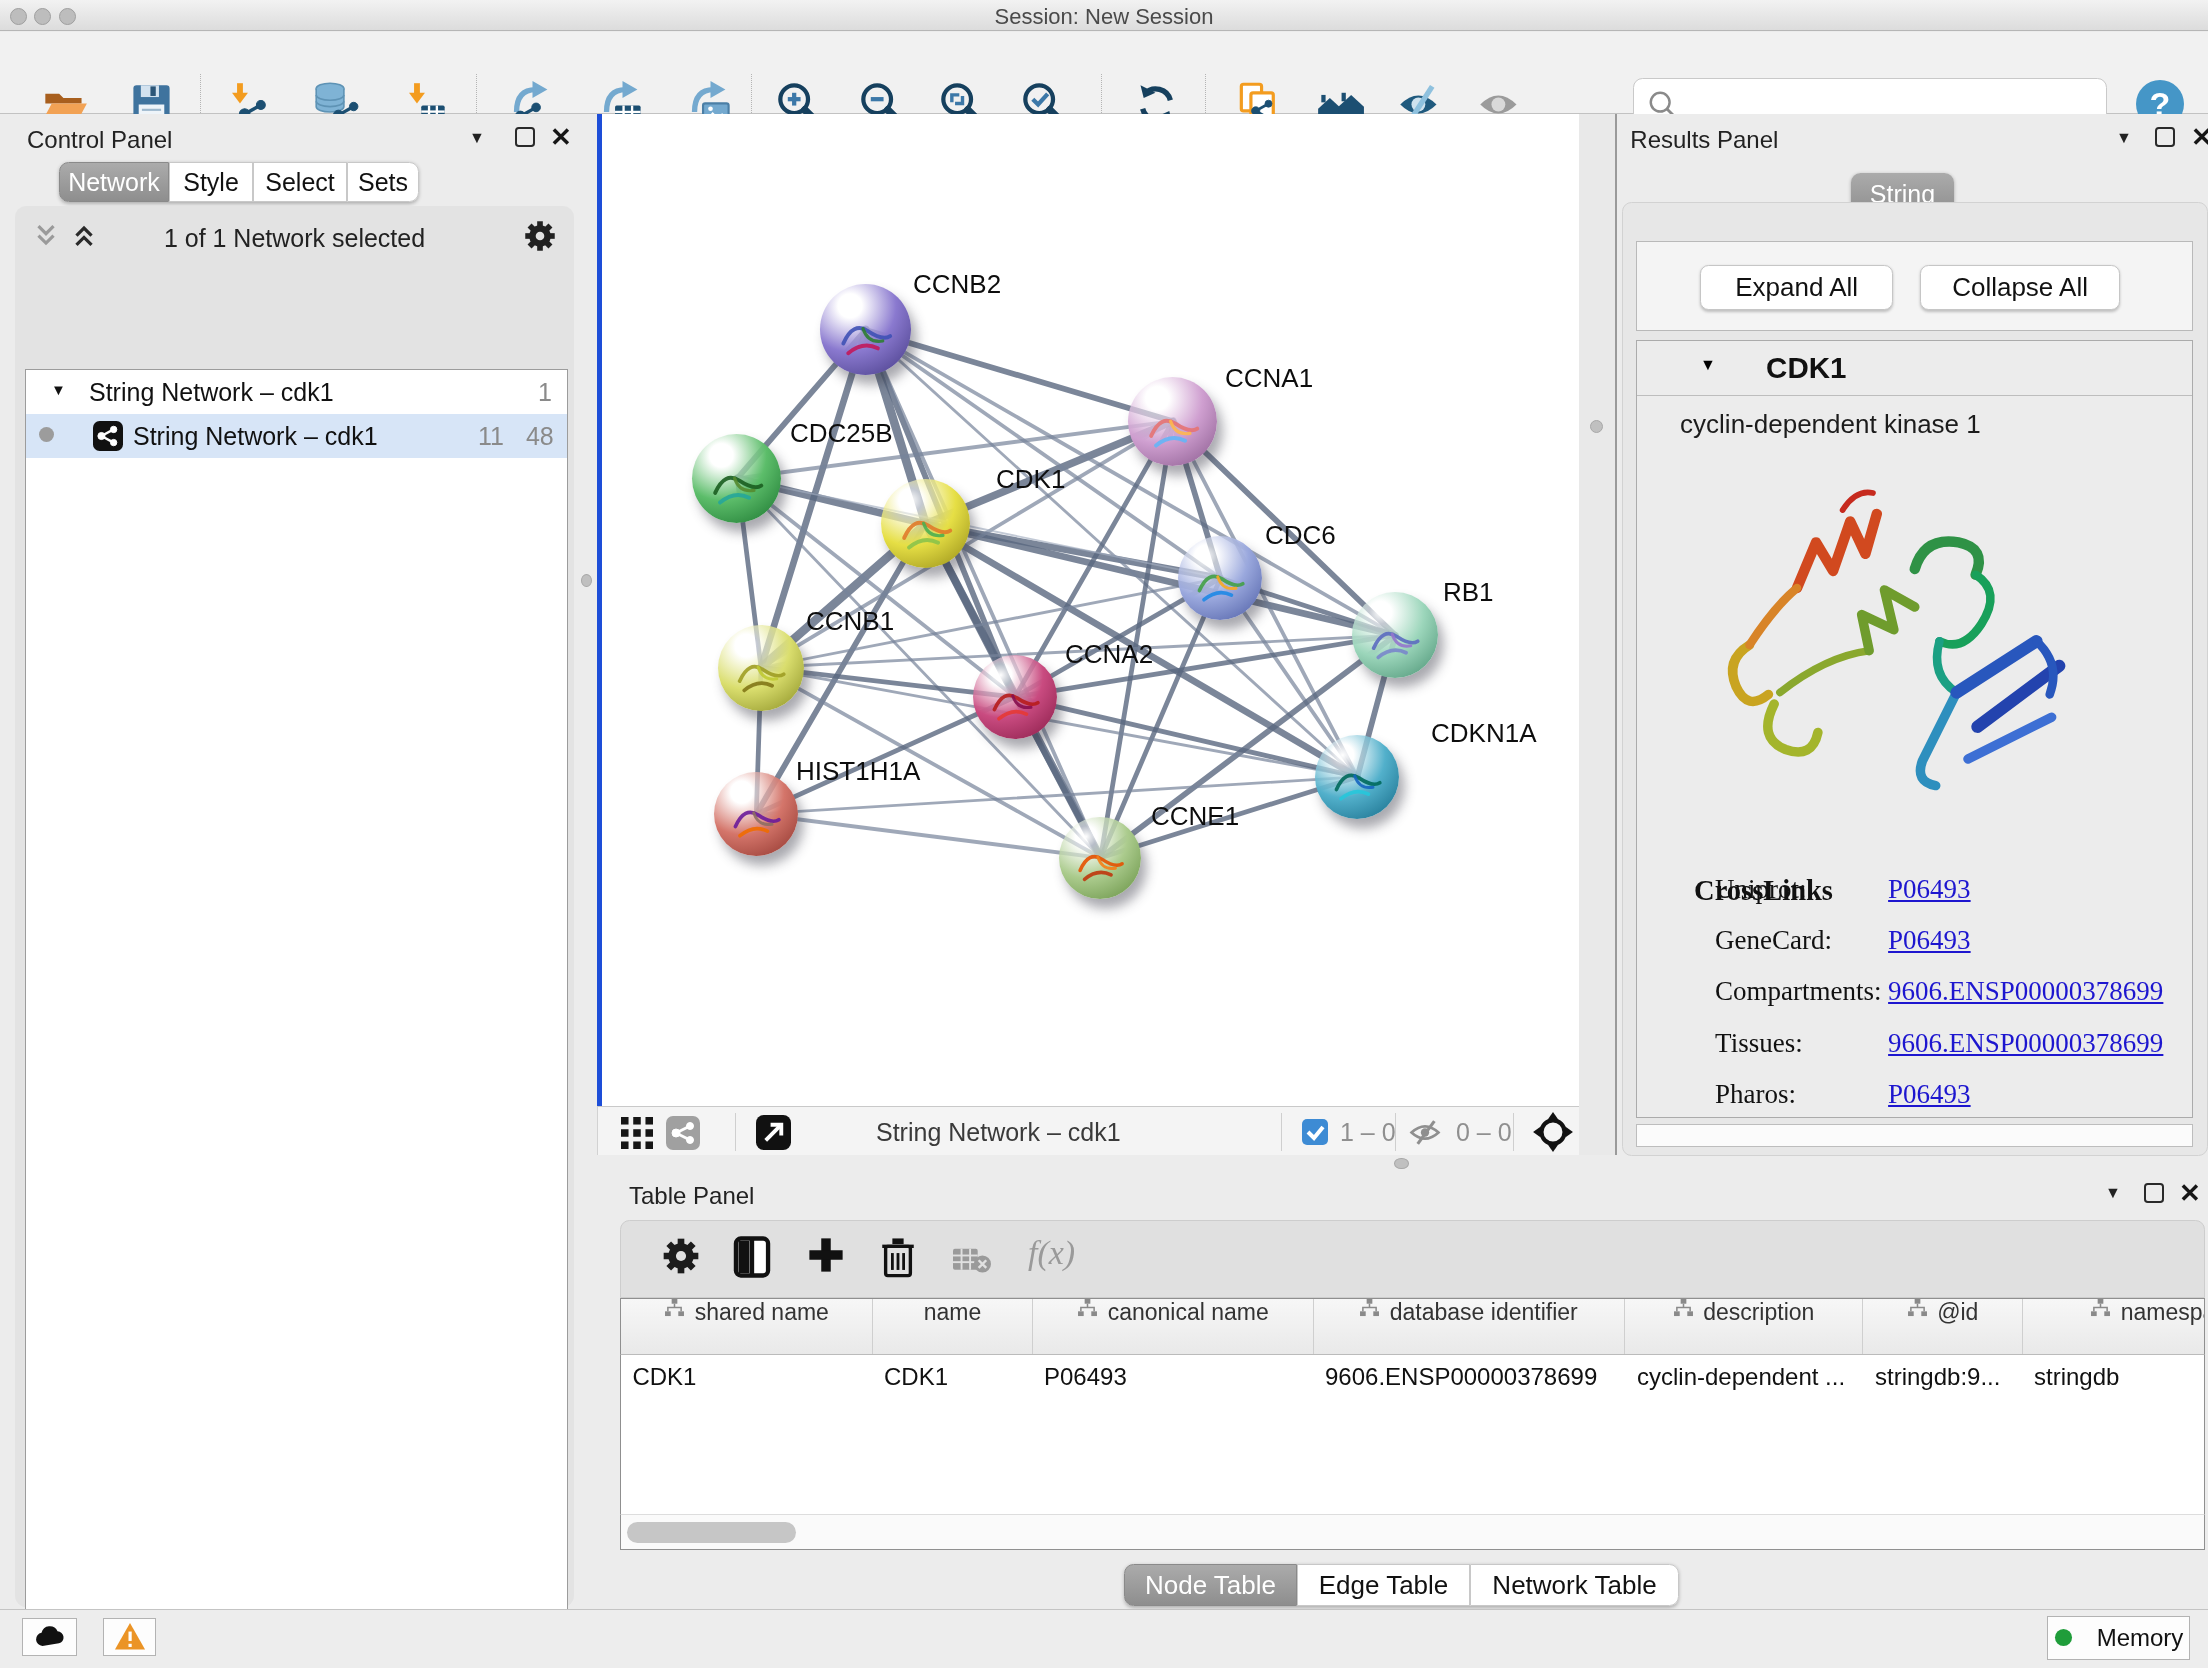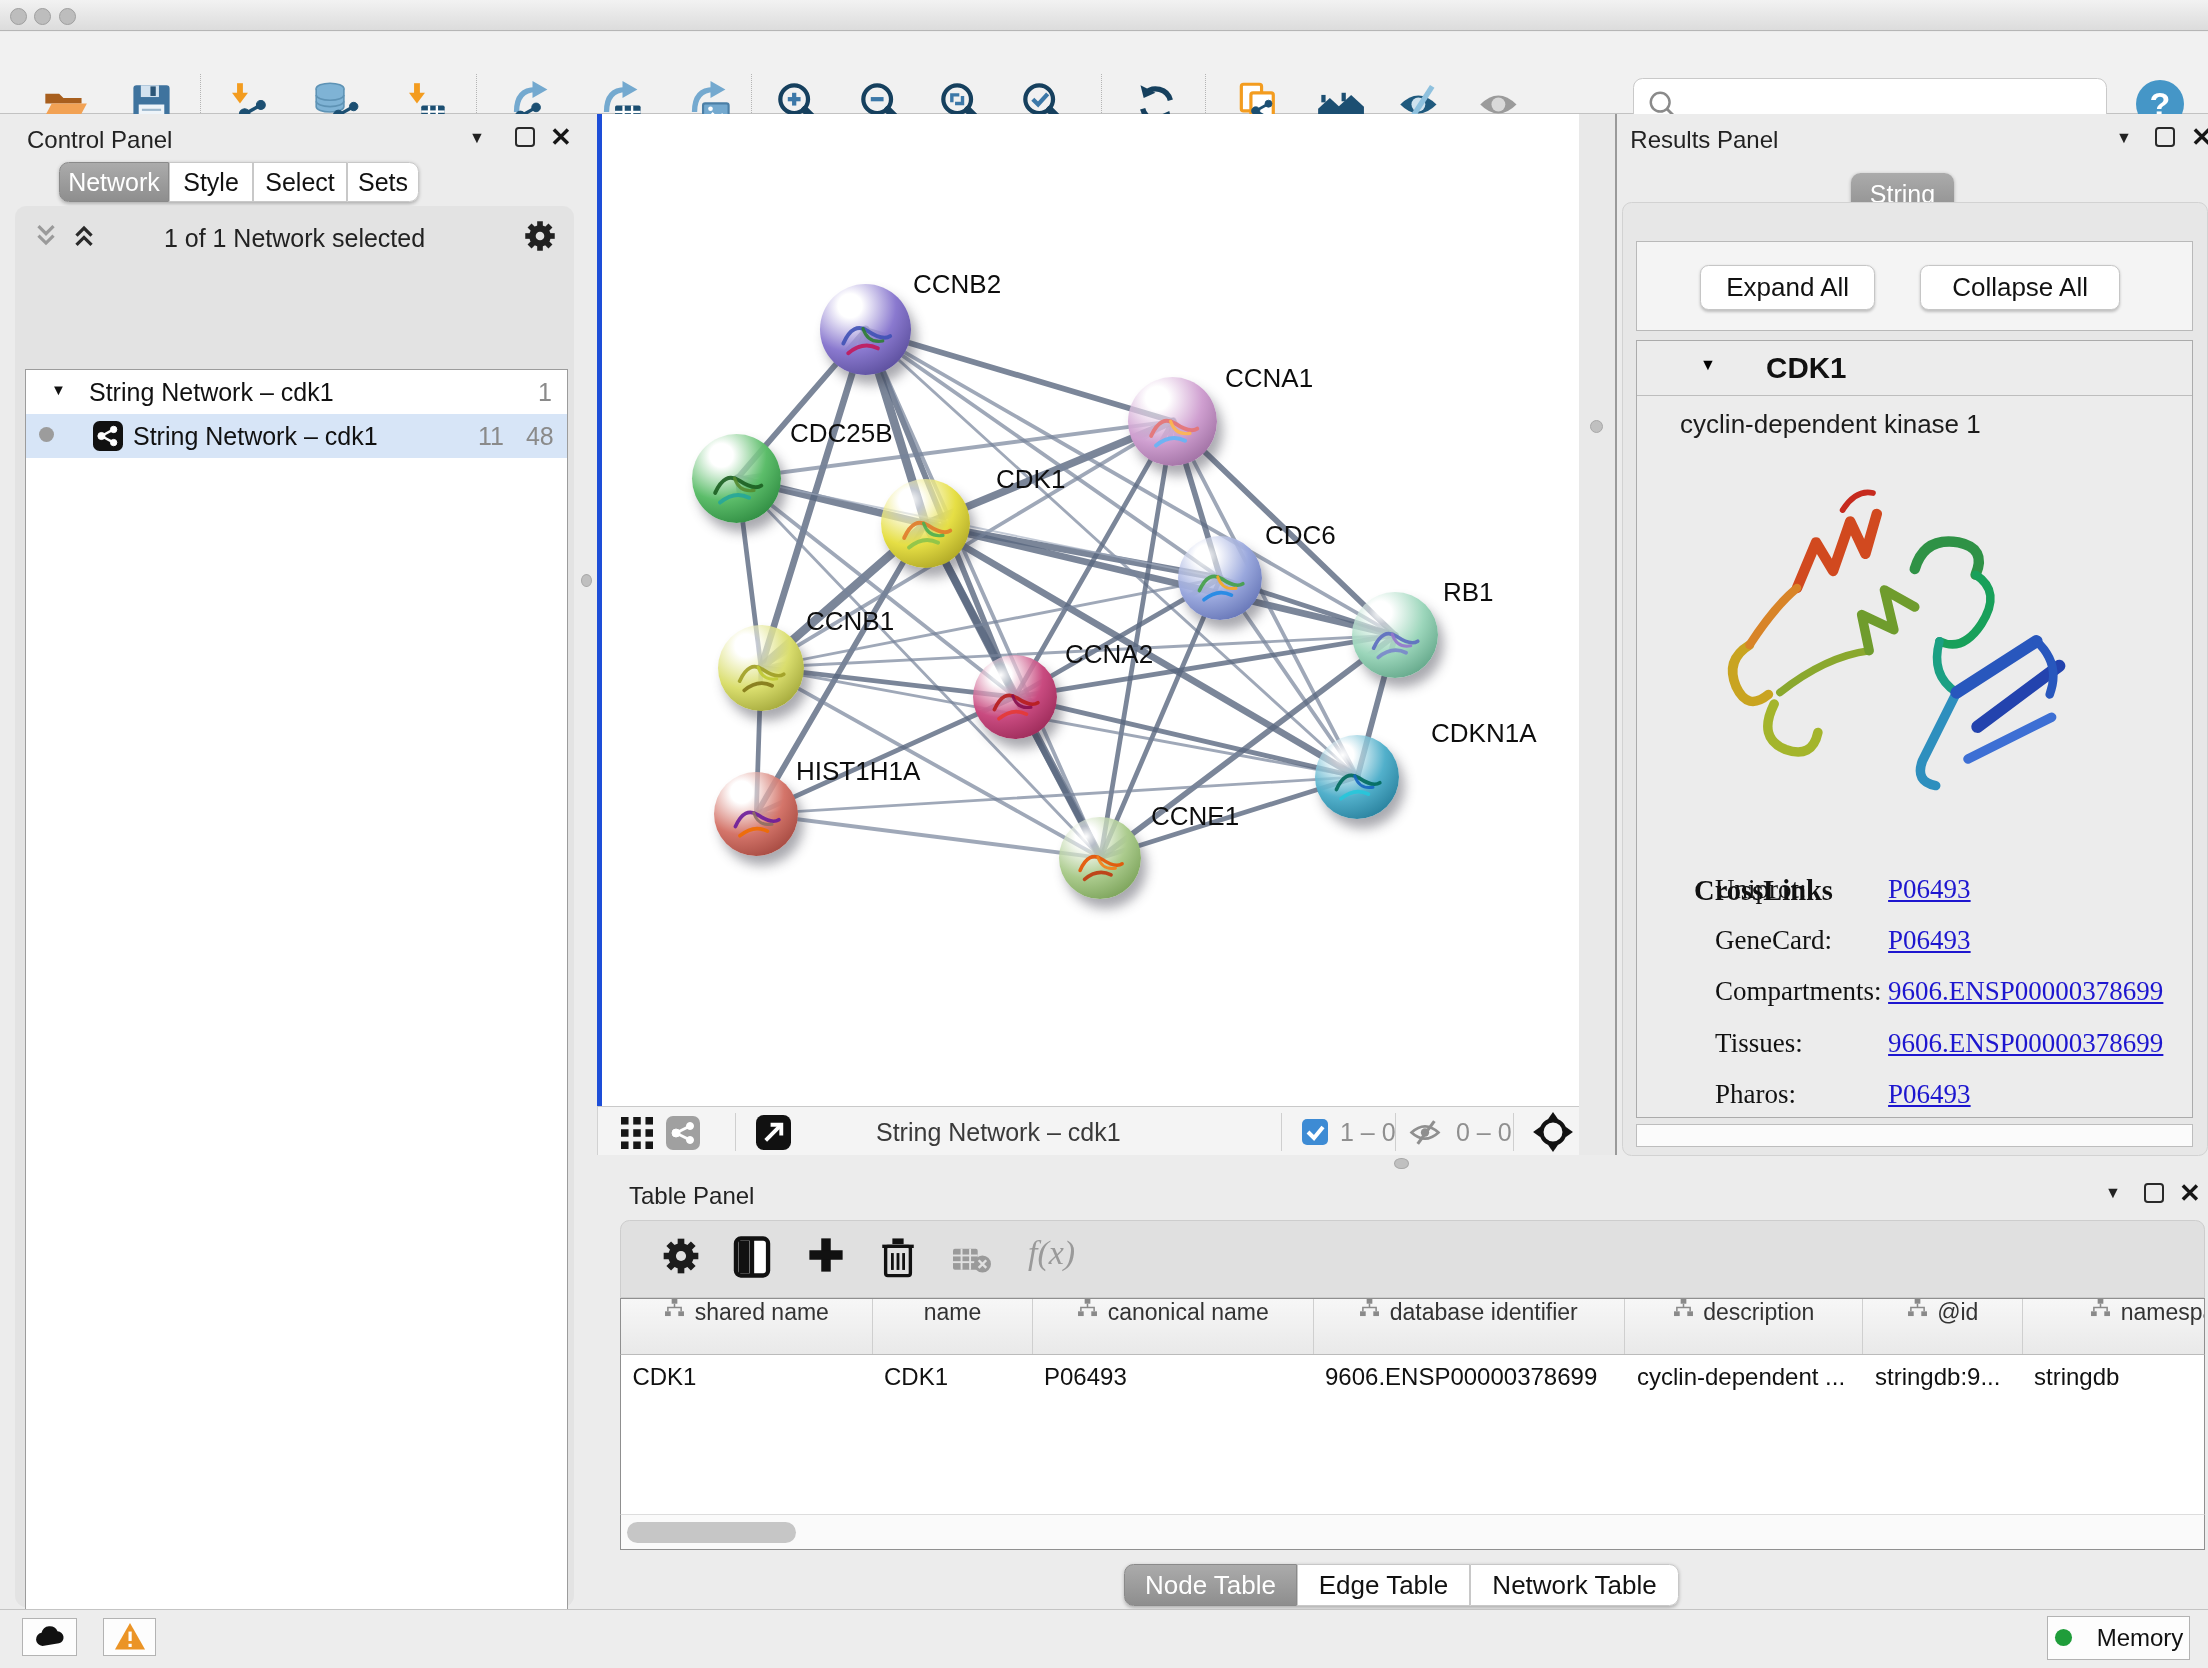--- a/index.html
+++ b/index.html
@@ -123,20 +123,21 @@
 </style>
 </head>
 <body>
 
 <div id="root">
 
   <div class="titlebar">
     <span class="tlight" style="left:9.5px"></span>
     <span class="tlight" style="left:34px"></span>
     <span class="tlight" style="left:59px"></span>
+    <div class="wintitle">Session: New Session</div>
   </div>
 
   <div class="toolbar" id="toolbar">
     <div class="searchbox" title="">
       <svg width="32" height="32" style="position:absolute;left:13.3px;top:9.5px" viewBox="0 0 34 34">
         <circle cx="14" cy="14" r="10" stroke="#8a8a8a" stroke-width="2.6" fill="none"></circle>
         <line x1="21" y1="21" x2="30" y2="30" stroke="#8a8a8a" stroke-width="3"></line>
       </svg>
     </div>
     <div class="helpbtn"><span>?</span></div>
@@ -572,21 +573,21 @@
   <div class="handle" style="left:1394px;top:1158px;width:15px;height:11.4px"></div>
 
   <div class="results">
     <div class="abs ptitle" style="left:13.3px;top:12.4px">Results Panel</div>
     <span class="abs arrow-dn" style="left:499px;top:15px">▼</span>
     <span class="abs sq" style="left:538px;top:13.3px"></span>
     <span class="abs xx" style="left:574px;top:13.3px">✕</span>
     <div class="stringtab">String</div>
     <div class="rbox">
       <div class="expbox">
-        <div class="btn" style="left:63px;top:23px;width:175px;height:45px">Expand All</div>
+        <div class="btn" style="left:63px;top:23px;width:193px;height:45px">Expand All</div>
         <div class="btn" style="left:283px;top:23px;width:200px;height:45px">Collapse All</div>
       </div>
       <div class="cdkbox">
         <div class="cdkhead">
           <span class="abs" style="left:63px;top:15px;font-size:16px">▼</span>
           <span class="cdkname">CDK1</span>
         </div>
         <div class="cdkdesc">cyclin-dependent kinase 1</div>
 
         <svg class="abs" style="left:46px;top:114px" width="418" height="380" viewBox="0 0 440 400">

